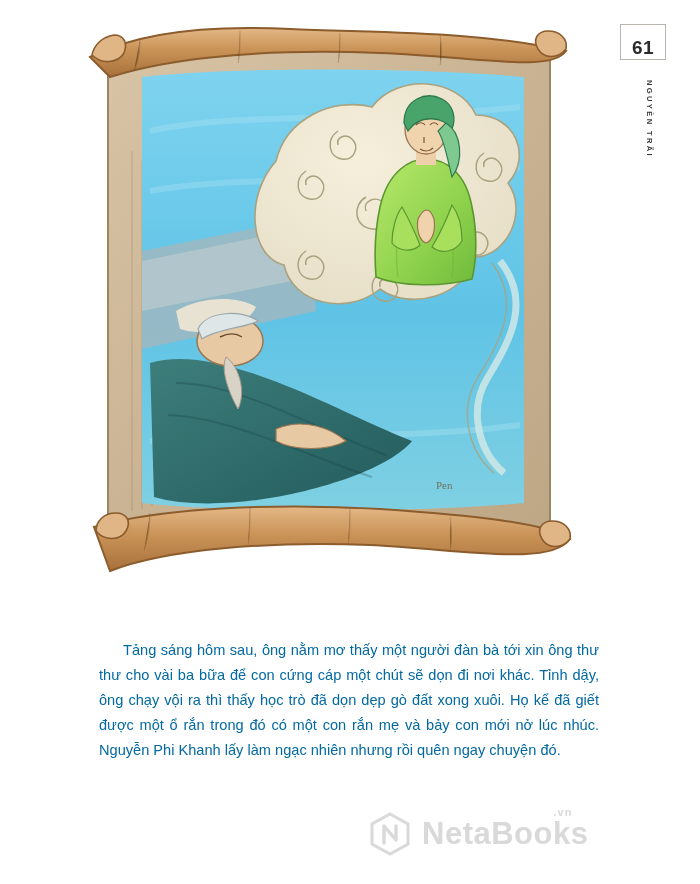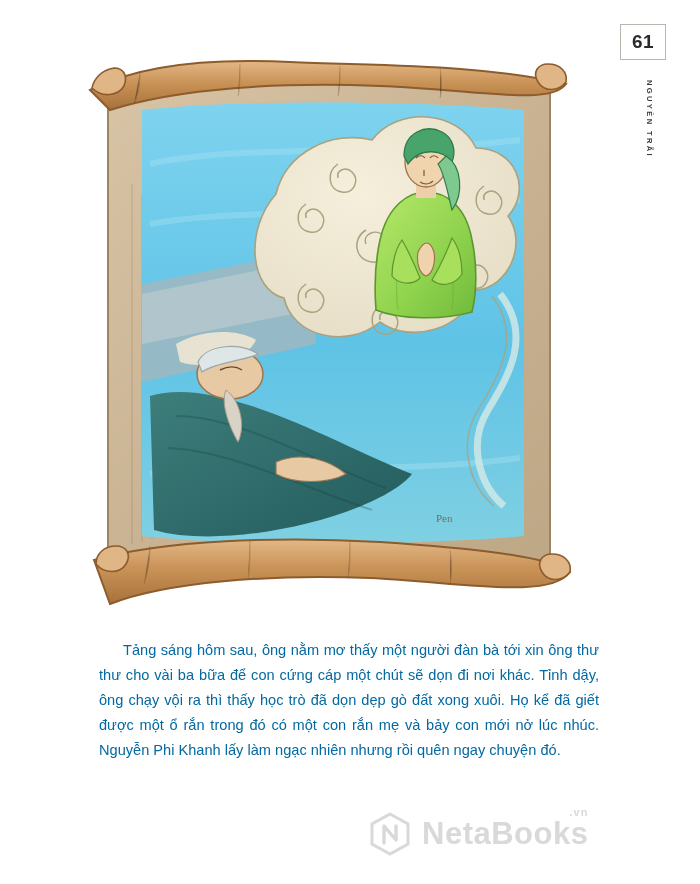--- a/index.html
+++ b/index.html
@@ -17,21 +17,21 @@
 
   
   .page-num-box {
     position: absolute;
     top: 24px;
     right: 34px;
     width: 44px;
     height: 34px;
     border: 1px solid #b9b5ae;
     display: flex;
-    align-items: center;
+    align-items: flex-end;
     justify-content: center;
   }
   .page-num-box .num {
     font-size: 19px;
     font-weight: bold;
     color: #2b2b2b;
     letter-spacing: 0.5px;
   }
 
   
@@ -45,21 +45,21 @@
     writing-mode: vertical-rl;
     text-orientation: mixed;
     white-space: nowrap;
     font-weight: bold;
   }
 
   
   .illustration {
     position: absolute;
     left: 80px;
-    top: 44px;
+    top: 11px;
     width: 500px;
     height: 570px;
   }
   .illus-svg { display: block; }
 
   
   .body-text {
     position: absolute;
     left: 99px;
     top: 638px;
@@ -88,21 +88,21 @@
   .wm-text {
     font-size: 31px;
     letter-spacing: 0.5px;
     color: #d9d9d9;
     font-weight: bold;
     position: relative;
     text-align: right;
   }
   .wm-suffix {
     position: absolute;
-    right: 2px;
+    right: 18px;
     top: -10px;
     font-size: 11px;
     letter-spacing: 1px;
     color: #d9d9d9;
     font-weight: bold;
   }
   .wm-wrap { position: relative; padding-right: 2px; }
 </style>
 </head>
 <body>

